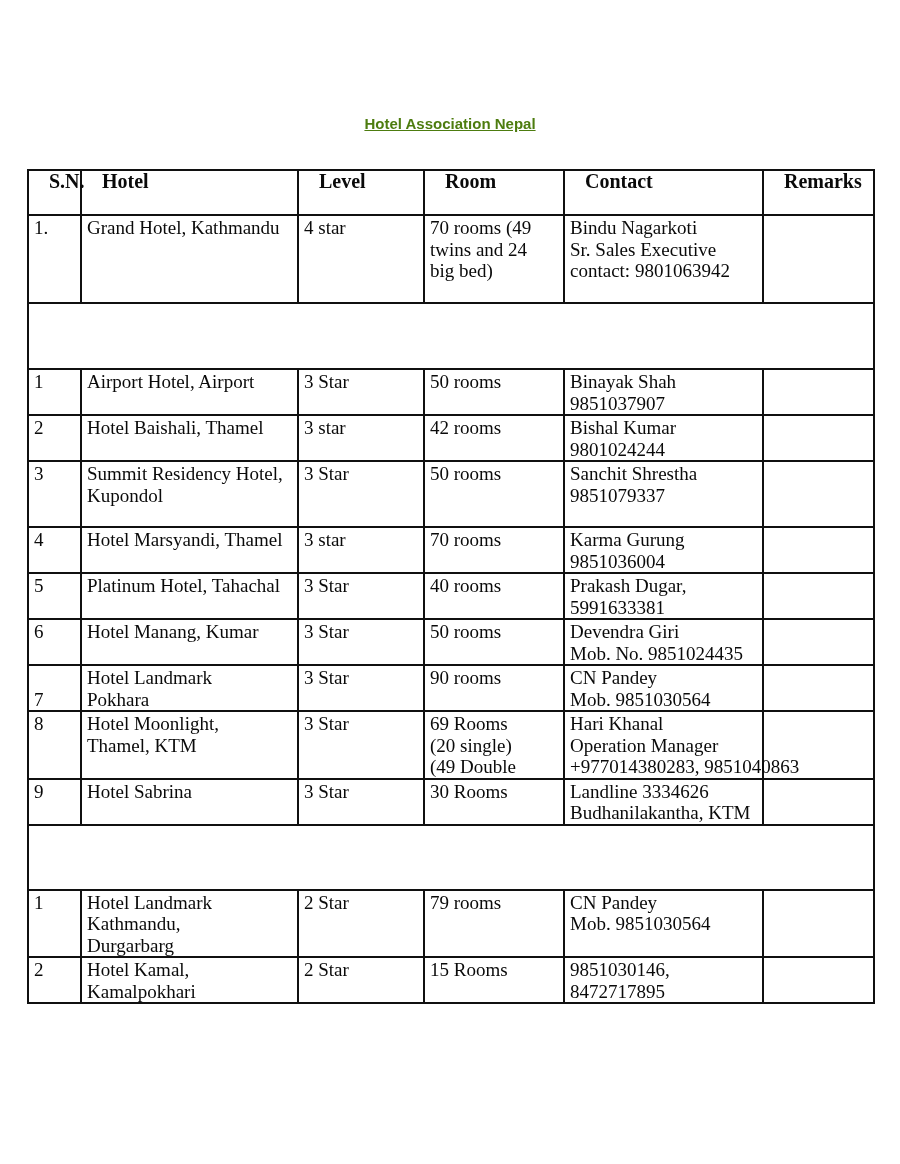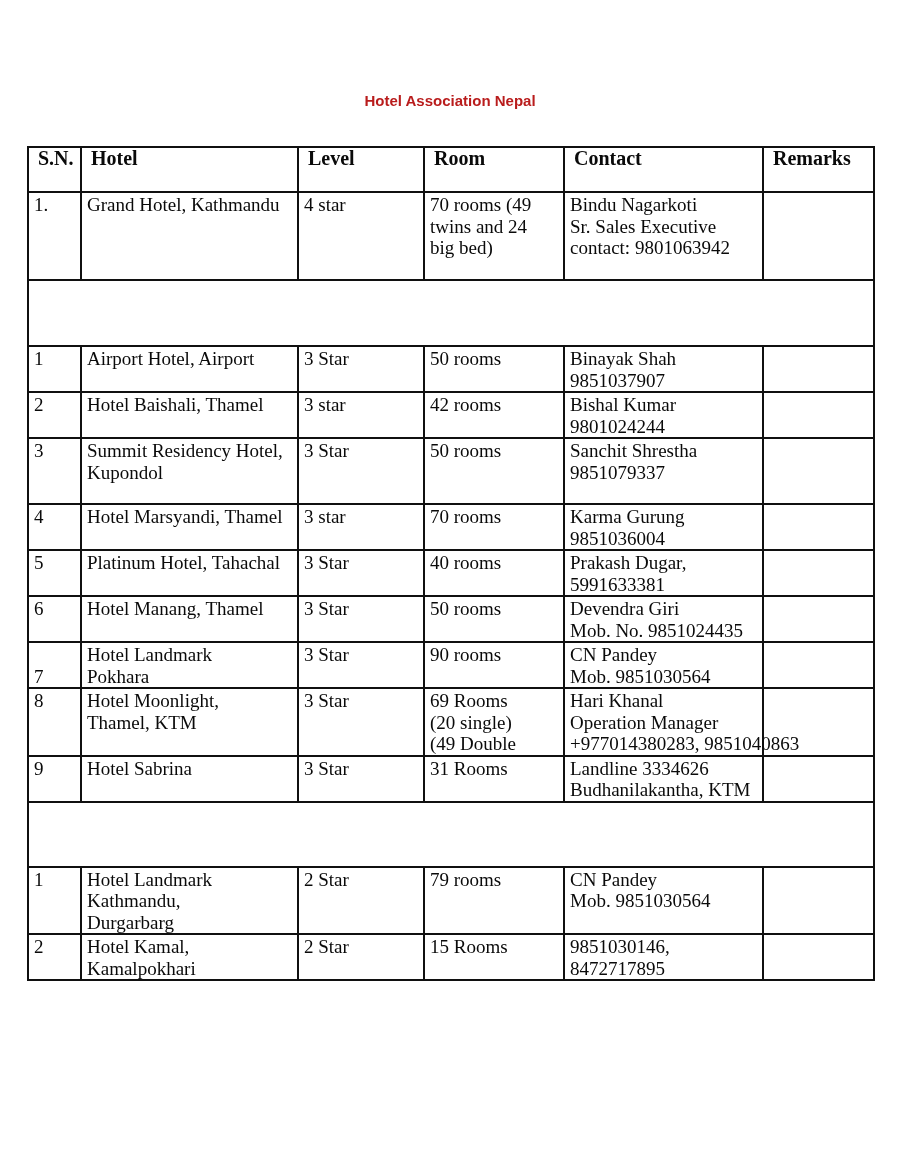--- a/index.html
+++ b/index.html
@@ -12,48 +12,49 @@
     font-family: "Liberation Serif", serif;
     color: #0a0a0a;
   }
   .page {
     position: relative;
     width: 900px;
     height: 1164px;
     background: #ffffff;
   }
   .doc-title {
-    padding-top: 90px;
+    padding-top: 113px;
     text-align: center;
     font-family: "Liberation Sans", sans-serif;
     font-weight: bold;
     font-size: 15px;
     line-height: 21px;
-    color: #b91c1c;
+    color: #4d7c0f;
+    text-decoration: underline;
   }
   table.hotel-table {
     border-collapse: collapse;
     table-layout: fixed;
     width: 846px;
     margin-left: 27px;
     margin-top: 35px;
   }
   table.hotel-table th,
   table.hotel-table td {
     border: 2px solid #101010;
     vertical-align: top;
     text-align: left;
     overflow: visible;
   }
   table.hotel-table th {
     font-family: "Liberation Serif", serif;
     font-weight: bold;
     font-size: 20px;
     line-height: 20px;
-    padding: 0 5px 1px 9px;
+    padding: 0 5px 1px 20px;
     height: 21px;
     white-space: pre;
   }
   table.hotel-table td {
     font-size: 19px;
     line-height: 21.5px;
     padding: 1px 5px 0 5px;
     white-space: pre;
   }
   
@@ -151,21 +152,21 @@
           <td class="cell cell-sn">5</td>
           <td class="cell cell-hotel">Platinum Hotel, Tahachal</td>
           <td class="cell cell-level">3 Star</td>
           <td class="cell cell-room">40 rooms</td>
           <td class="cell cell-contact">Prakash Dugar,
 5991633381</td>
           <td class="cell cell-remarks"></td>
         </tr>
         <tr data-row="three-star-5">
           <td class="cell cell-sn">6</td>
-          <td class="cell cell-hotel">Hotel Manang, Thamel</td>
+          <td class="cell cell-hotel">Hotel Manang, Kumar</td>
           <td class="cell cell-level">3 Star</td>
           <td class="cell cell-room">50 rooms</td>
           <td class="cell cell-contact">Devendra Giri
 Mob. No. 9851024435</td>
           <td class="cell cell-remarks"></td>
         </tr>
         <tr data-row="three-star-6">
           <td class="cell cell-sn">
 7</td>
           <td class="cell cell-hotel">Hotel Landmark
@@ -186,21 +187,21 @@
 (49 Double</td>
           <td class="cell cell-contact">Hari Khanal
 Operation Manager
 +977014380283, 9851040863</td>
           <td class="cell cell-remarks"></td>
         </tr>
         <tr data-row="three-star-8">
           <td class="cell cell-sn">9</td>
           <td class="cell cell-hotel">Hotel Sabrina</td>
           <td class="cell cell-level">3 Star</td>
-          <td class="cell cell-room">31 Rooms</td>
+          <td class="cell cell-room">30 Rooms</td>
           <td class="cell cell-contact">Landline 3334626
 Budhanilakantha, KTM</td>
           <td class="cell cell-remarks"></td>
         </tr>
         <tr class="spacer-row" data-row="spacer-2">
           <td colspan="6"></td>
         </tr>
         <tr data-row="two-star-0">
           <td class="cell cell-sn">1</td>
           <td class="cell cell-hotel">Hotel Landmark

